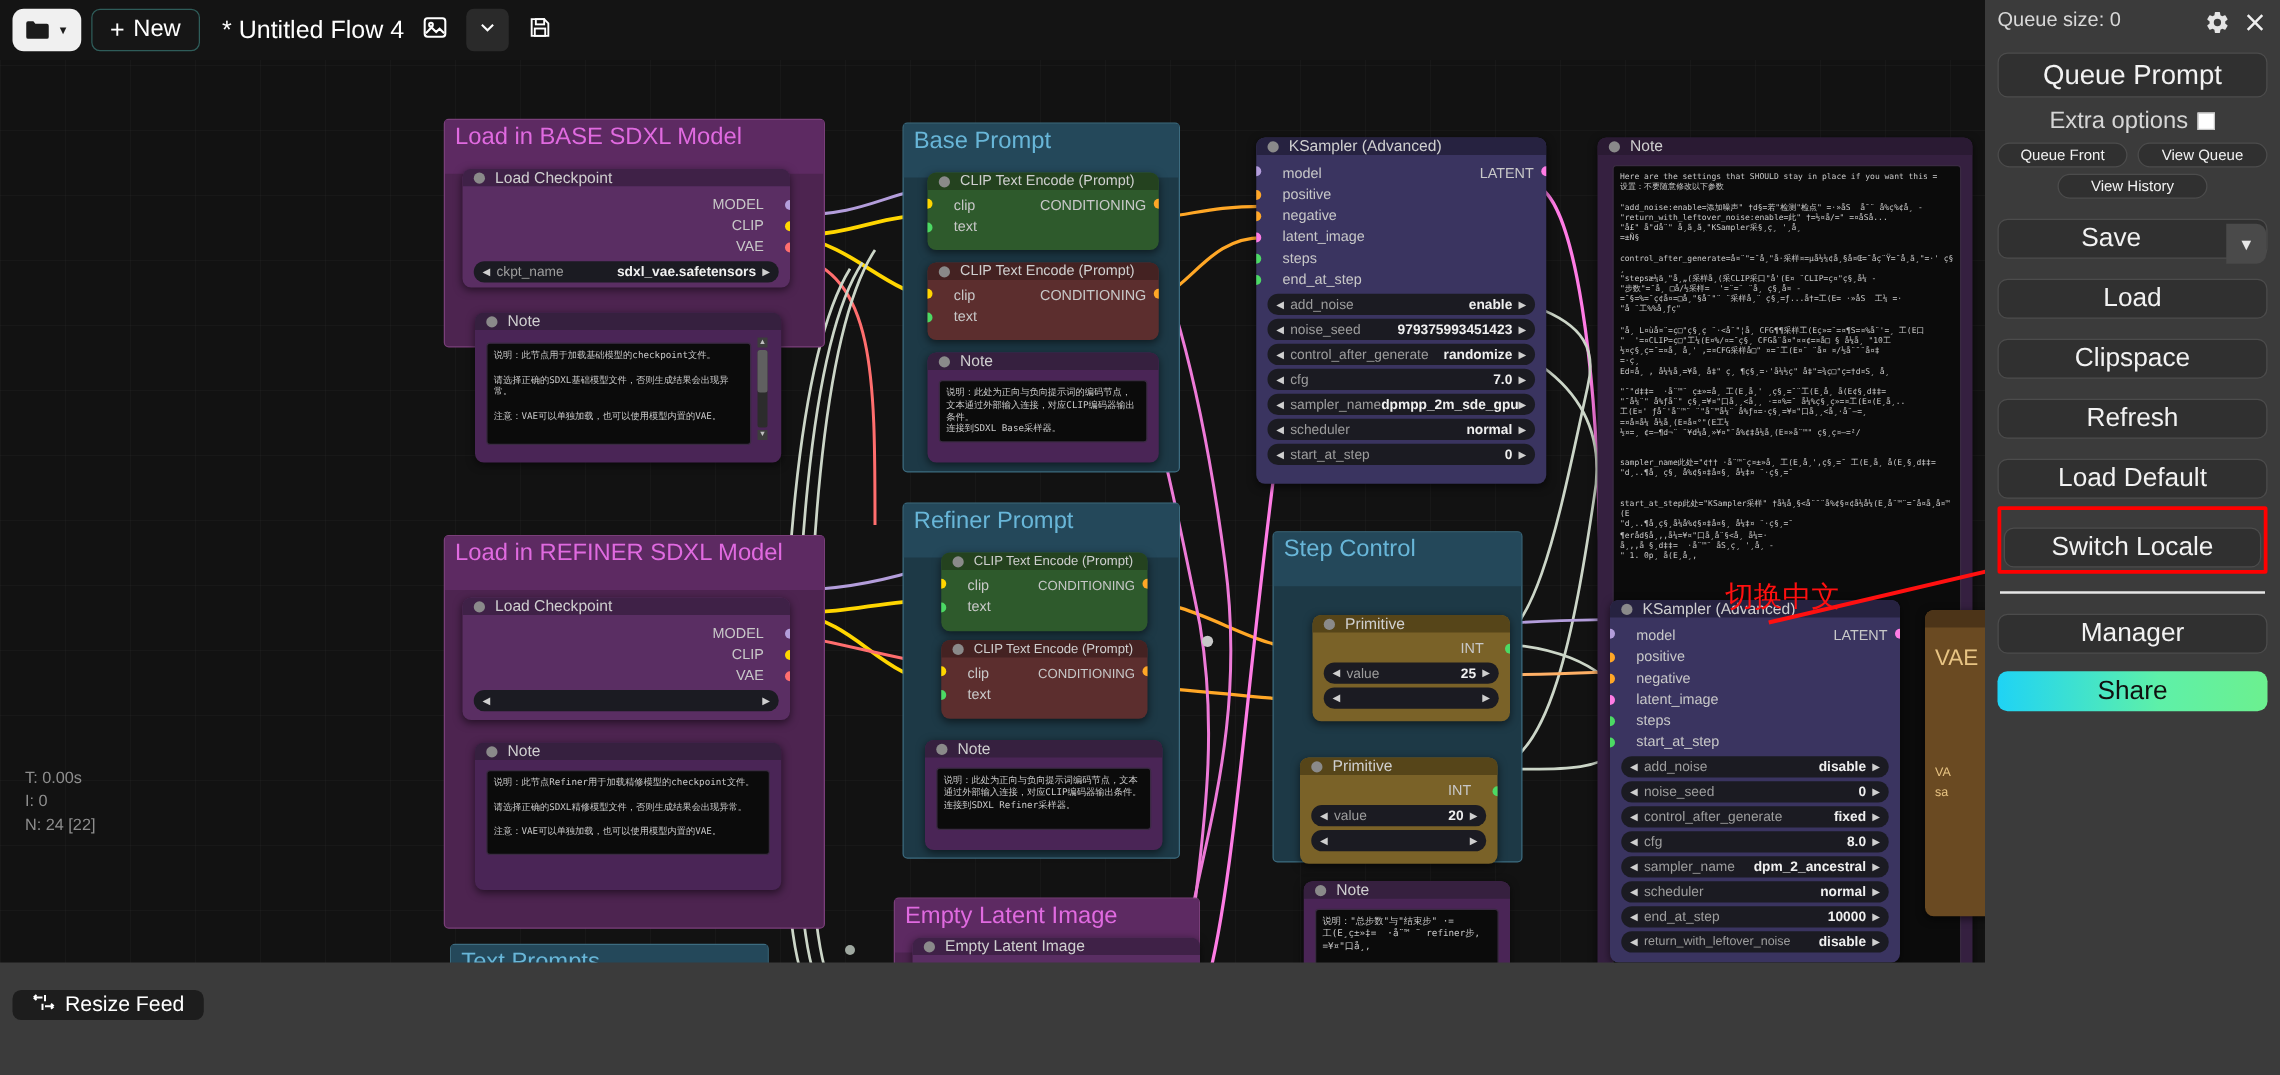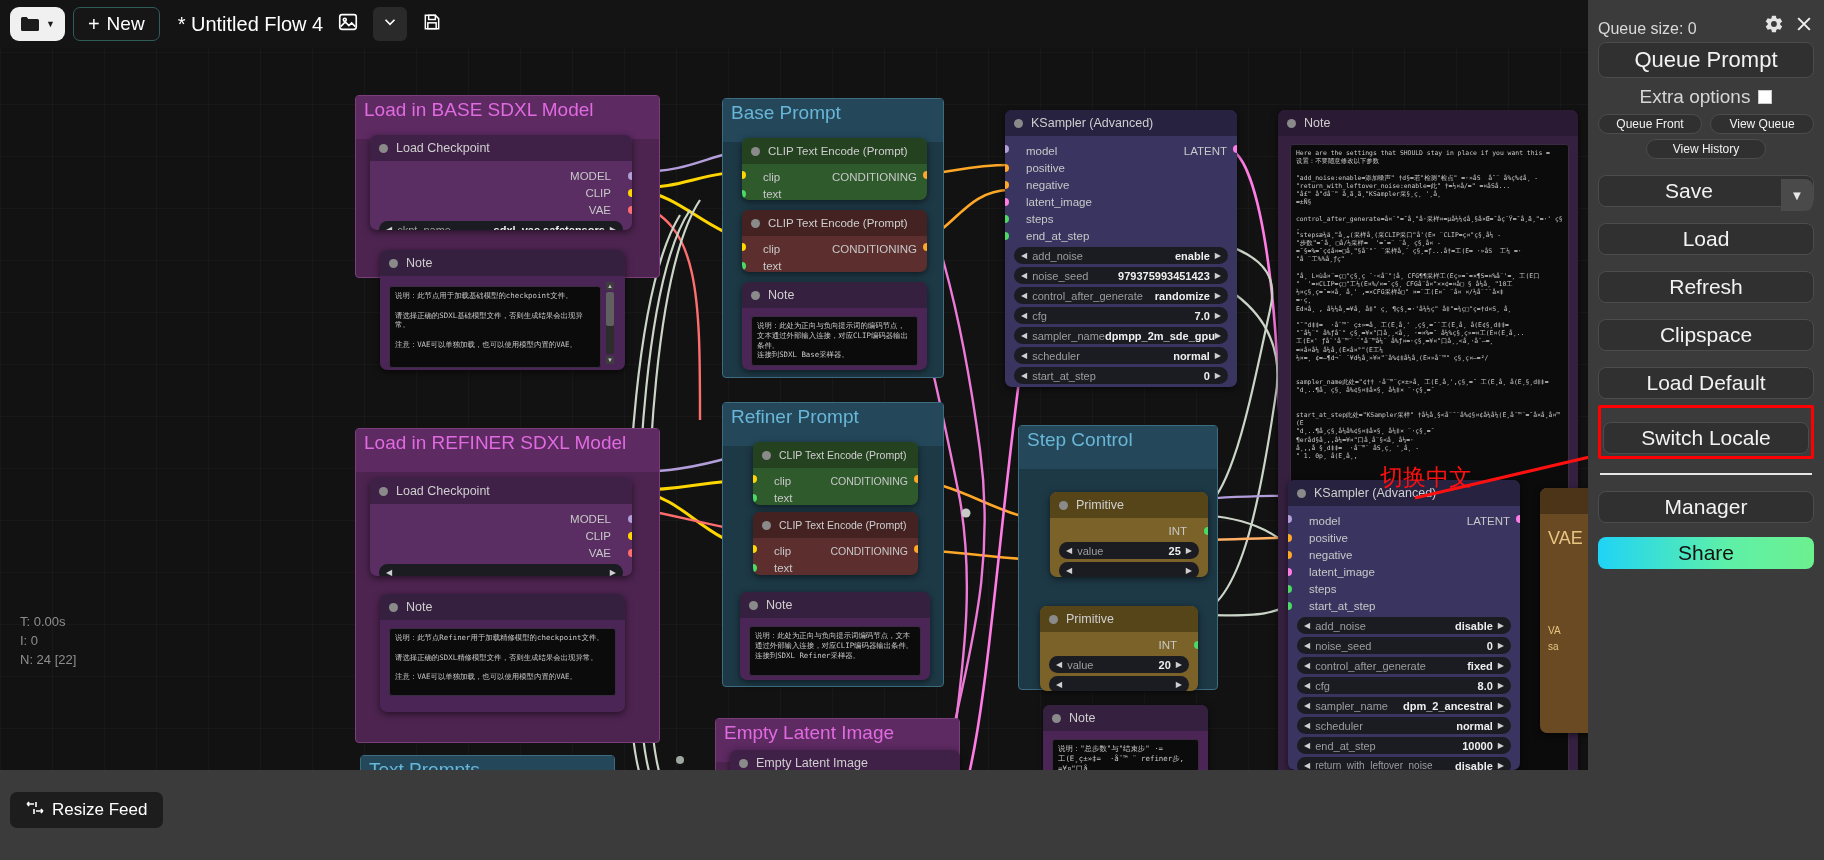--- a/index.html
+++ b/index.html
@@ -50,21 +50,21 @@
   
   .group { position: absolute; border-radius: 4px; }
   .group > .g-title {
     font-size: 19px; padding: 3px 8px 18px 8px; white-space: nowrap; overflow: hidden;
   }
   .g-body { position: absolute; left:0; right:0; top:30px; bottom:0; }
 
   
   .node { position: absolute; border-radius: 7px; overflow: hidden;
           box-shadow: 0 2px 7px rgba(0,0,0,.55); }
-  .n-head { height: 26px; display: flex; align-items: center; gap: 8px;
+  .n-head { height: 14px; display: flex; align-items: center; gap: 8px;
             padding: 0 9px; font-size: 12.5px; color: #cfcfcf; }
   .n-dot { width: 9px; height: 9px; border-radius: 50%; background: #8a8a8a; flex: none; }
   .n-body { padding: 6px 0 8px 0; position: relative; }
 
   .slot { height: 17px; display: flex; align-items: center; font-size: 11.5px;
           color: #c8c8c8; padding: 0 10px; position: relative; }
   .slot.out { justify-content: flex-end; }
   .port { width: 8px; height: 8px; border-radius: 50%; position: absolute; }
   .port.left { left: -4px; }
   .port.right { right: -4px; }
@@ -98,29 +98,29 @@
               background: #3d3d3d; color: #c0c0c0; font-size: 6px;
               display: flex; align-items: center; justify-content: center; }
 
   
   #status { position: absolute; left: 20px; bottom: 142px; color: #8e8e8e;
             font-size: 13px; line-height: 1.45; z-index: 20; }
 
   
   #feedbar { position: absolute; left: 0; bottom: 0; width: 1588px; height: 90px;
              background: #3b3b3b; z-index: 30; }
-  #resize-feed { position: absolute; left: 10px; top: 22px; height: 36px;
+  #resize-feed { position: absolute; left: 10px; top: 22px; height: 24px;
                  background: #1d1d1d; color: #fff; border-radius: 7px;
                  display: flex; align-items: center; gap: 8px; padding: 0 16px;
                  font-size: 17px; cursor: pointer; }
 
   
   #panel { position: absolute; top: 0; right: 0; width: 236px; height: 860px;
            background: #3b3b3b; z-index: 50; padding: 8px 10px 0 10px; }
-  #panel-head { display: flex; align-items: flex-end; justify-content: space-between;
+  #panel-head { display: flex; align-items: flex-start; justify-content: space-between;
                 height: 30px; }
   #panel-head .qs { color: #d9d9d9; font-size: 16px; }
   .pbtn { width: 100%; background: #303030; border: 1px solid #4c4c4c;
           border-radius: 8px; color: #f2f2f2; text-align: center; cursor: pointer;
           display: flex; align-items: center; justify-content: center; }
   .pbtn.big { height: 36px; font-size: 22px; margin-top: 4px; }
   .pbtn.menu { height: 32px; font-size: 21px; margin-top: 16px; }
   .pbtn.small { height: 20px; font-size: 12px; border-radius: 10px; }
   .extra-row { display: flex; align-items: center; justify-content: center;
                gap: 8px; margin-top: 8px; color: #d6d6d6; font-size: 19px; }
@@ -845,22 +845,22 @@
     <div id="view-history-wrap">
       <div class="pbtn small">View History</div>
     </div>
 
     <div class="save-row">
       <div class="pbtn menu">Save</div>
       <div class="save-caret">▼</div>
     </div>
 
     <div class="pbtn menu">Load</div>
+    <div class="pbtn menu">Clipspace</div>
     <div class="pbtn menu">Refresh</div>
-    <div class="pbtn menu">Clipspace</div>
     <div class="pbtn menu">Load Default</div>
 
     <div id="switch-locale-hl">
       <div class="pbtn menu">Switch Locale</div>
     </div>
 
     <div class="divider"></div>
 
     <div class="pbtn menu">Manager</div>
     <div id="share-btn">Share</div>

